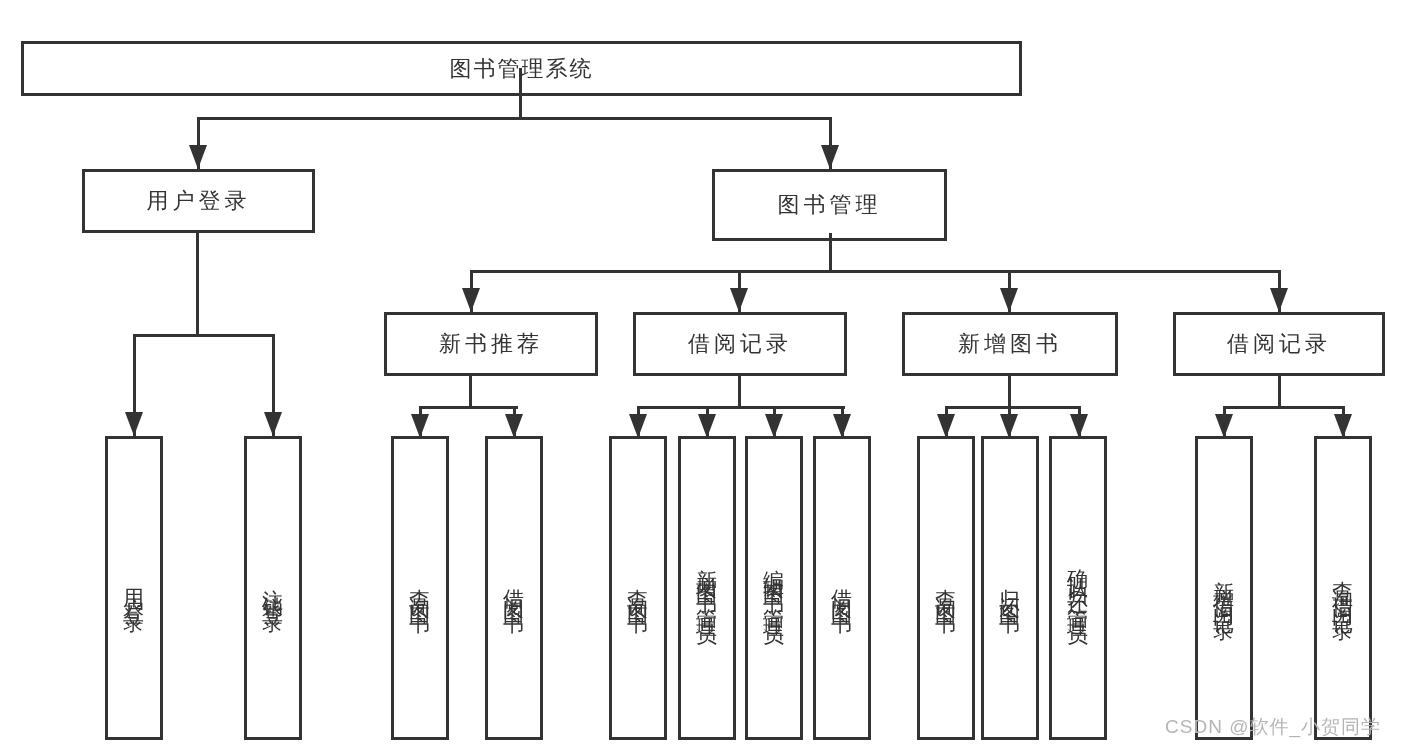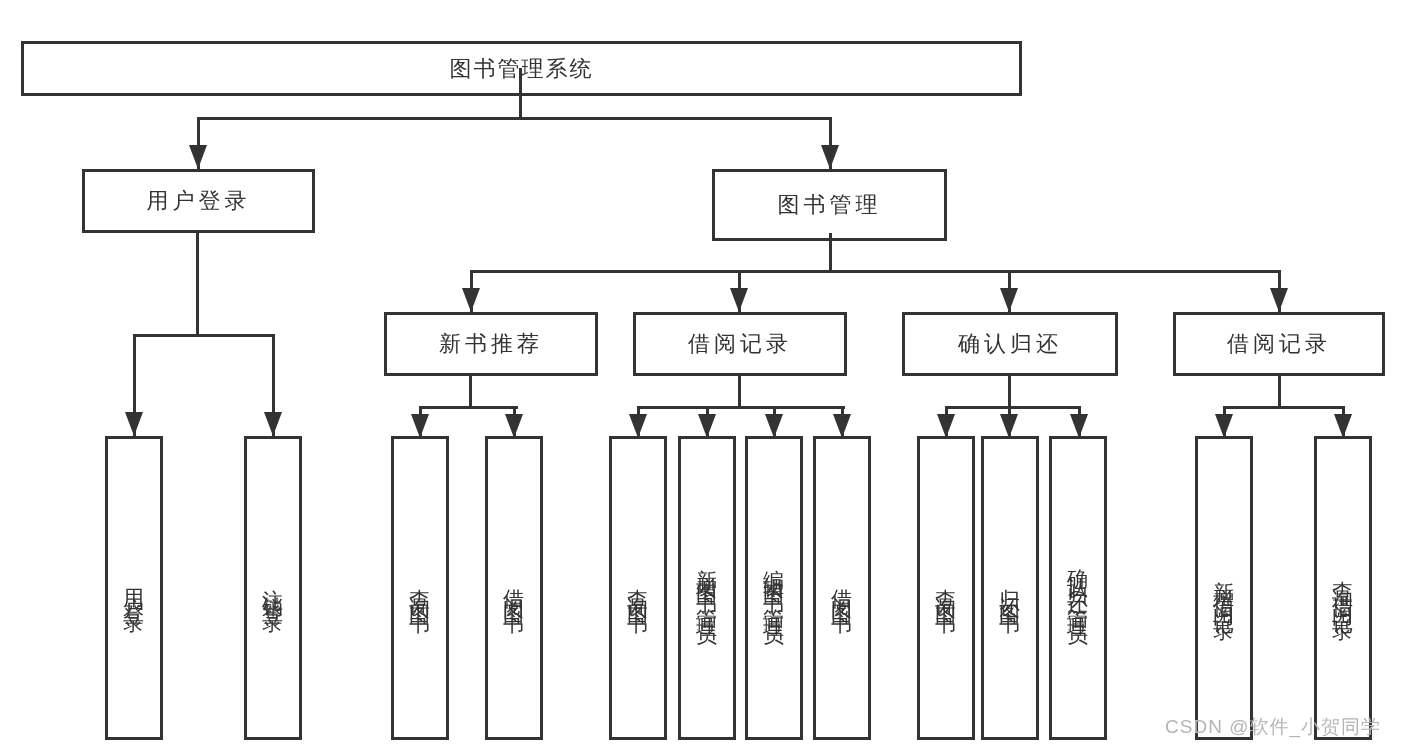--- a/index.html
+++ b/index.html
@@ -88,21 +88,21 @@
   <div class="arrow" style="left:462px;top:288px"></div>
   <div class="line" style="left:738px;top:270px;width:3px;height:42px"></div>
   <div class="arrow" style="left:730px;top:288px"></div>
   <div class="line" style="left:1008px;top:270px;width:3px;height:42px"></div>
   <div class="arrow" style="left:1000px;top:288px"></div>
   <div class="line" style="left:1278px;top:270px;width:3px;height:42px"></div>
   <div class="arrow" style="left:1270px;top:288px"></div>
 
   <div class="node" style="left:384px;top:312px;width:214px;height:64px">新书推荐</div>
   <div class="node" style="left:633px;top:312px;width:214px;height:64px">借阅记录</div>
-  <div class="node" style="left:902px;top:312px;width:216px;height:64px">确认归还</div>
+  <div class="node" style="left:902px;top:312px;width:216px;height:64px">新增图书</div>
   <div class="node" style="left:1173px;top:312px;width:212px;height:64px">借阅记录</div>
 
   <div class="line" style="left:469px;top:376px;width:3px;height:32px"></div>
   <div class="line" style="left:419px;top:406px;width:99px;height:3px"></div>
   <div class="line" style="left:419px;top:406px;width:3px;height:32px"></div>
   <div class="arrow" style="left:411px;top:414px"></div>
   <div class="line" style="left:513px;top:406px;width:3px;height:32px"></div>
   <div class="arrow" style="left:505px;top:414px"></div>
 
   <div class="line" style="left:738px;top:376px;width:3px;height:32px"></div>

